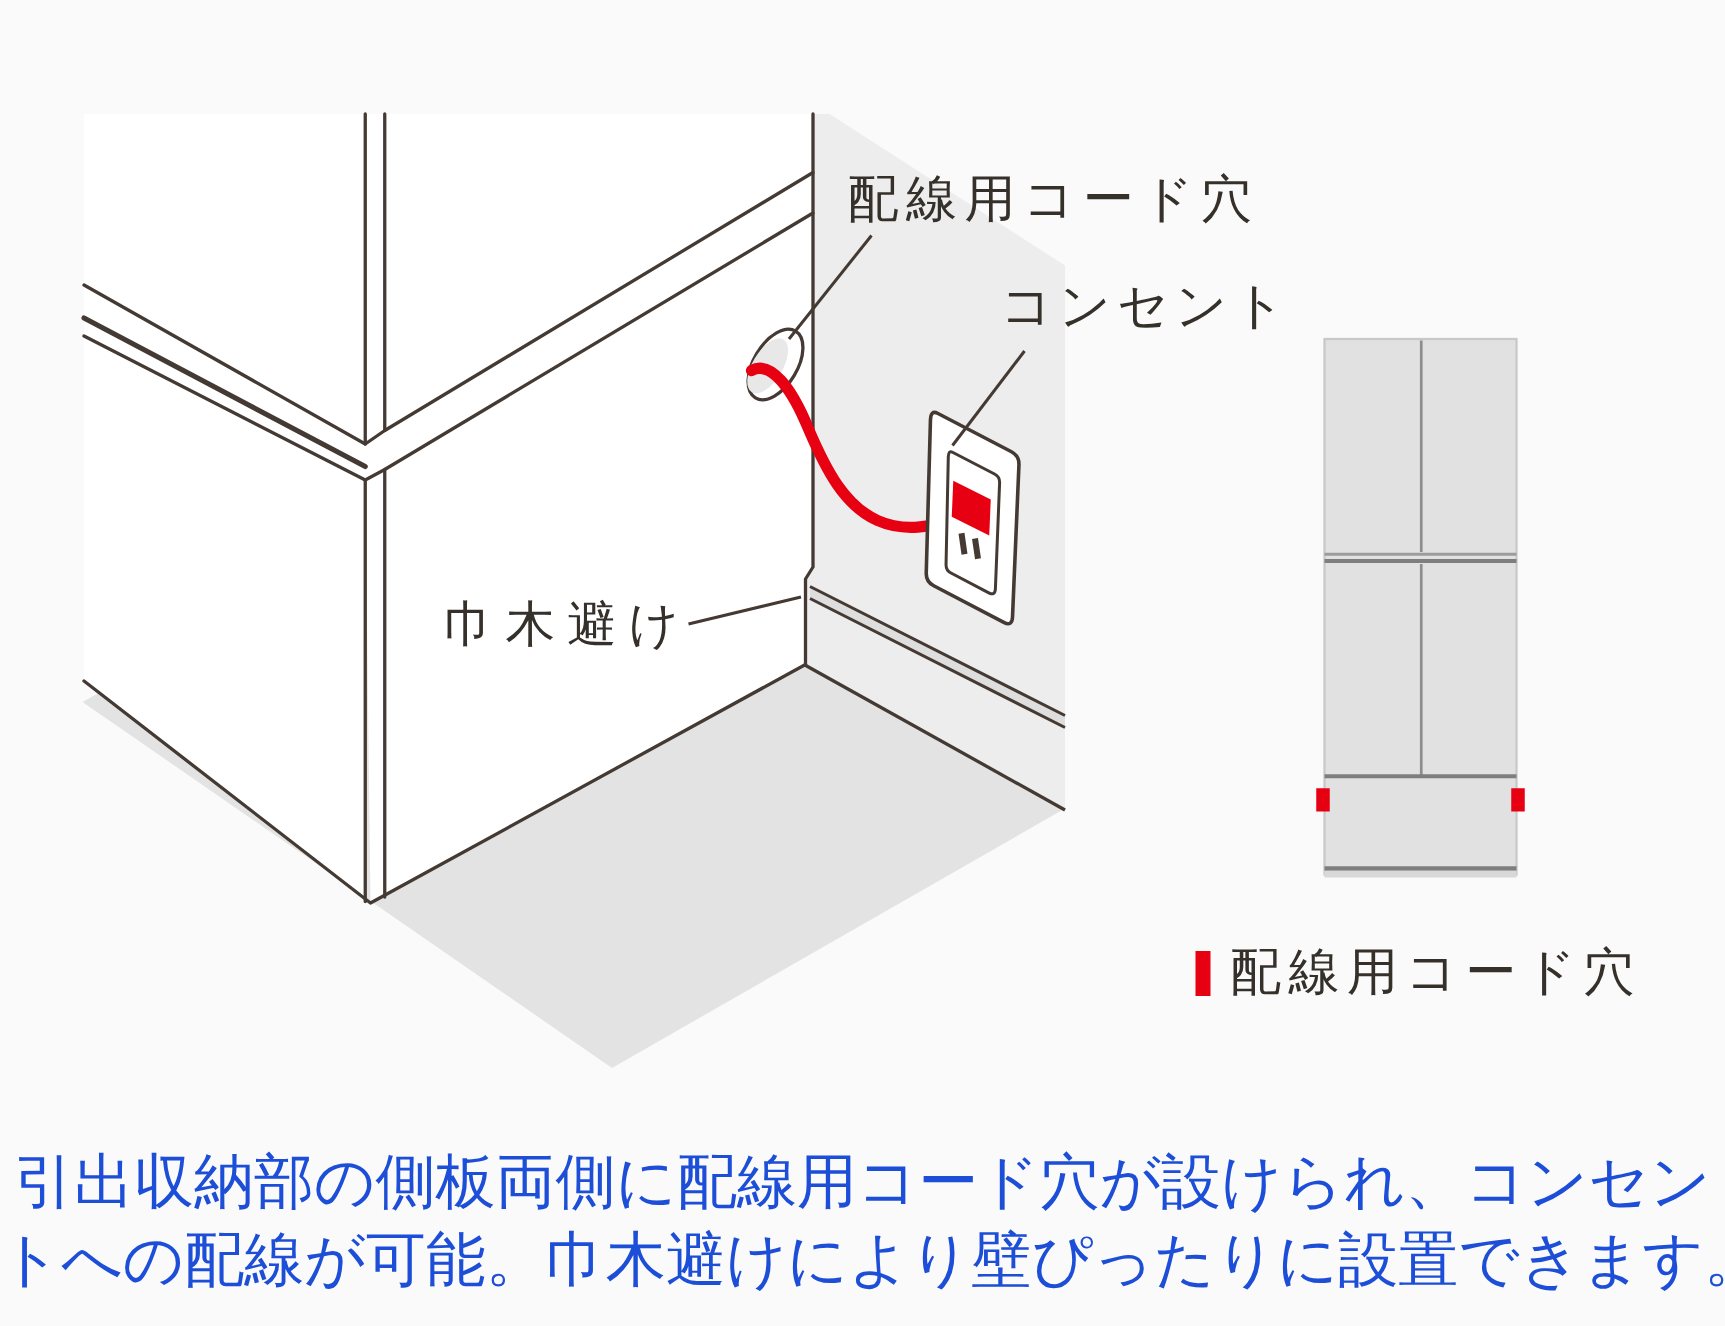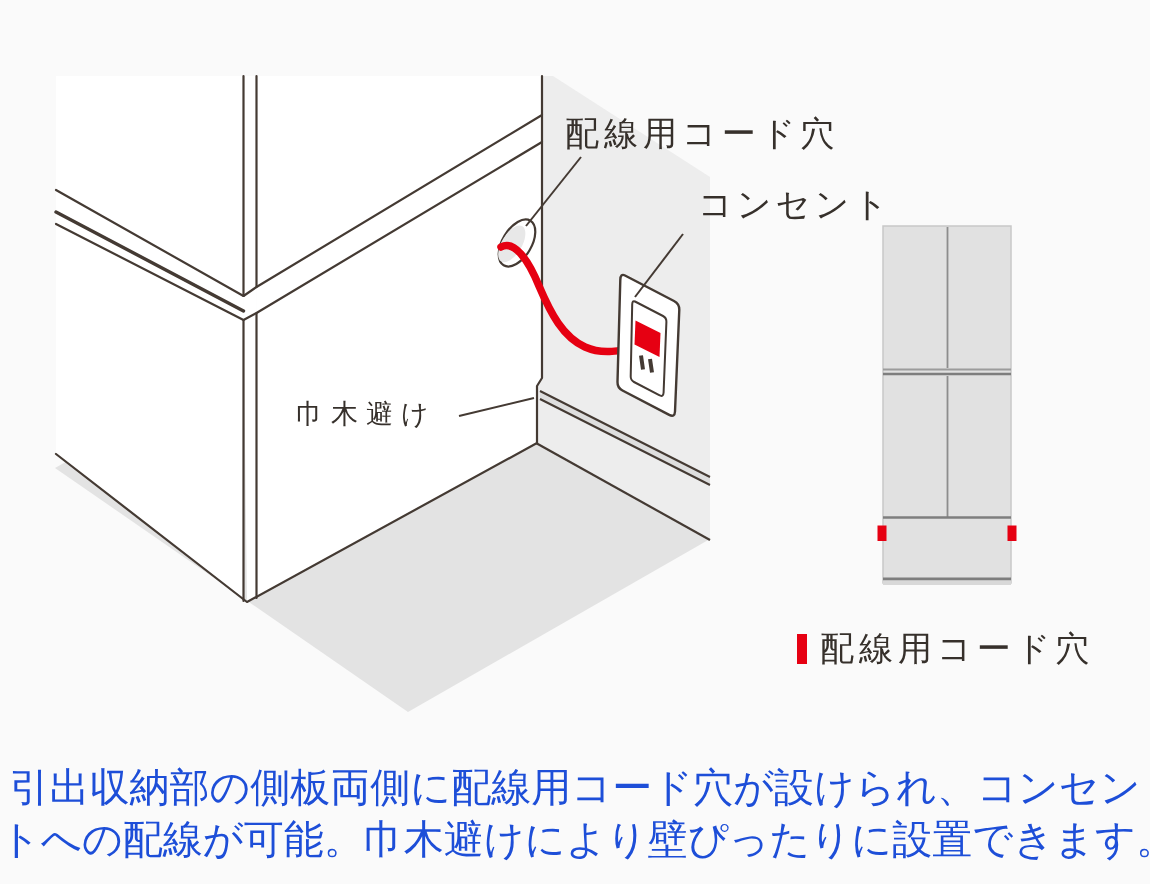--- a/index.html
+++ b/index.html
@@ -6,22 +6,22 @@
   .stage{
     position:relative;width:1150px;height:884px;background:#fafafa;
     font-family:Liberation Serif, serif;overflow:hidden;
   }
   .illus-svg{position:absolute;left:0;top:0;width:1150px;height:884px;}
   .diagram-label{
     position:absolute;color:#36302b;font-size:34px;font-weight:500;
     letter-spacing:5px;white-space:nowrap;line-height:1;
   }
   .label-cord-hole{left:565px;top:117px;}
-  .label-outlet{left:667px;top:188px;letter-spacing:4px;margin-left:31px;}
-  .label-baseboard{left:296px;top:401px;font-size:27px;letter-spacing:8px;}
+  .label-outlet{left:667px;top:188px;letter-spacing:4px;}
+  .label-baseboard{left:296px;top:401px;font-size:33px;letter-spacing:8px;}
   .legend{
     position:absolute;left:797px;top:632px;display:flex;align-items:center;
   }
   .legend-bar{width:10px;height:30px;background:#e60012;margin-right:13px;}
   .legend-text{color:#36302b;font-size:34px;font-weight:500;letter-spacing:5px;white-space:nowrap;line-height:1;}
   .caption{
     position:absolute;left:0;top:762px;width:1150px;text-align:center;
     color:#1d4ed8;font-size:40px;line-height:52px;font-weight:500;
     letter-spacing:0px;white-space:nowrap;
   }

